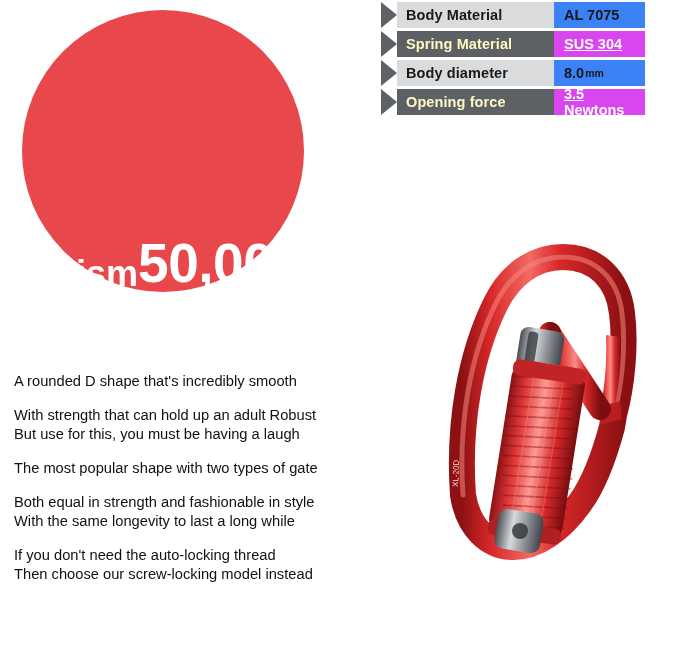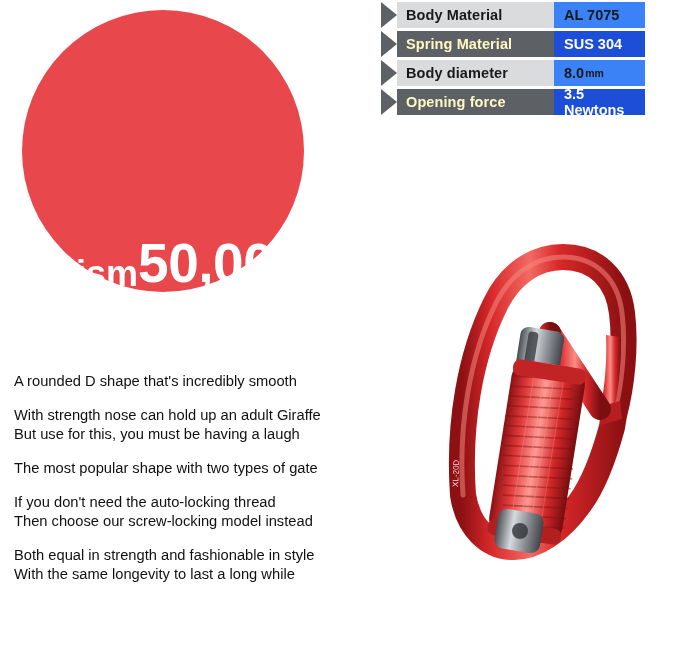--- a/index.html
+++ b/index.html
@@ -50,21 +50,21 @@
     flex: 1 1 auto;
     display: flex;
     align-items: center;
     padding-left: 10px;
     font-size: 14.5px;
     font-weight: bold;
   }
   .spec-row.light .spec-label { background: #d9dbdd; color: #17191b; }
   .spec-row.light .spec-value { background: #3b82f6; color: #17191b; }
   .spec-row.dark .spec-label { background: #5d6166; color: #fef9c3; }
-  .spec-row.dark .spec-value { background: #1d4ed8; color: #ffffff; }
+  .spec-row.dark .spec-value { background: #d946ef; color: #ffffff; text-decoration: underline; }
   .unit {
     font-size: 10.5px;
     font-weight: bold;
     margin-left: 1px;
   }
 
   
   .badge-circle {
     position: absolute;
     left: 22px;
@@ -161,33 +161,33 @@
   <div class="badge-l2">mechanism</div>
   <div class="badge-big">50,000+</div>
   <div class="badge-l4">actuations</div>
 </div>
 
 <div class="poem">
   <div class="stanza">
     <div class="line">A rounded D shape that's incredibly smooth</div>
   </div>
   <div class="stanza">
-    <div class="line">With strength nose can hold up an adult Giraffe</div>
+    <div class="line">With strength that can hold up an adult Robust</div>
     <div class="line">But use for this, you must be having a laugh</div>
   </div>
   <div class="stanza">
     <div class="line">The most popular shape with two types of gate</div>
+  </div>
+  <div class="stanza">
+    <div class="line">Both equal in strength and fashionable in style</div>
+    <div class="line">With the same longevity to last a long while</div>
   </div>
   <div class="stanza">
     <div class="line">If you don't need the auto-locking thread</div>
     <div class="line">Then choose our screw-locking model instead</div>
-  </div>
-  <div class="stanza">
-    <div class="line">Both equal in strength and fashionable in style</div>
-    <div class="line">With the same longevity to last a long while</div>
   </div>
 </div>
 
 <div class="carabiner">
   <svg width="270" height="440" viewBox="0 0 270 440">
     <defs>
       <linearGradient id="redBody" x1="0" y1="0" x2="1" y2="0">
         <stop offset="0%" stop-color="#8d1113"></stop>
         <stop offset="18%" stop-color="#d8282a"></stop>
         <stop offset="42%" stop-color="#f26a64"></stop>

